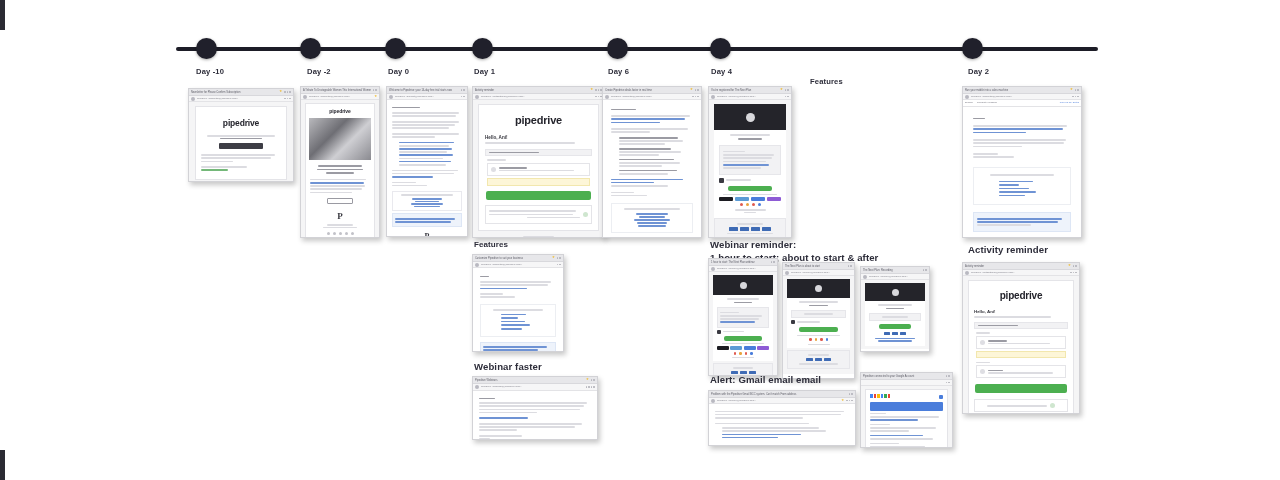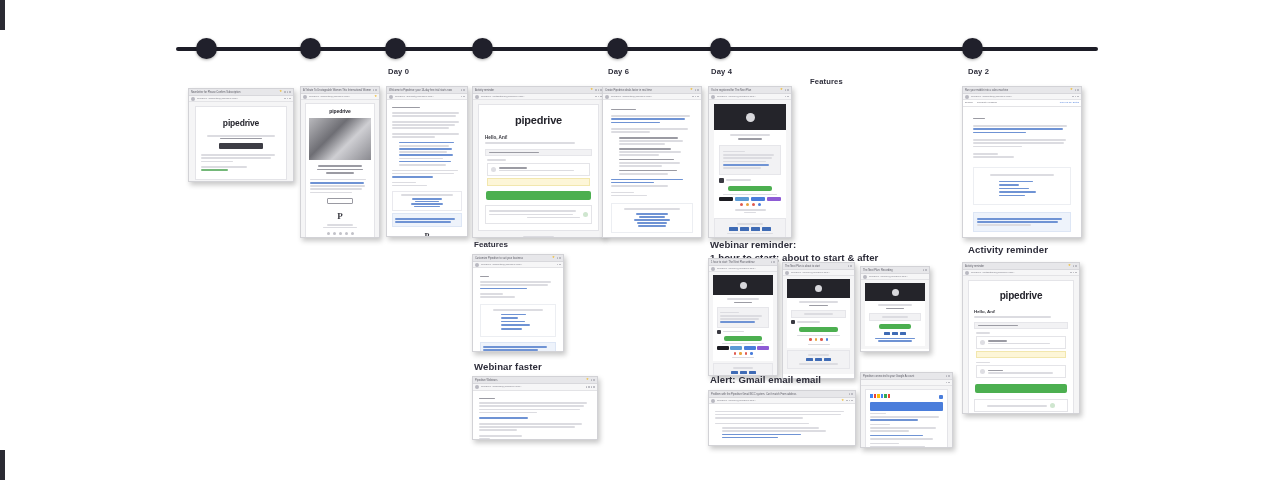--- a/index.html
+++ b/index.html
@@ -122,28 +122,40 @@
   <div id="timeline-axis"></div>
 
   <div class="tl-node" style="left:196px;"></div>
   <div class="tl-node" style="left:300px;"></div>
   <div class="tl-node" style="left:385px;"></div>
   <div class="tl-node" style="left:472px;"></div>
   <div class="tl-node" style="left:607px;"></div>
   <div class="tl-node" style="left:710px;"></div>
   <div class="tl-node" style="left:962px;"></div>
 
-
+  <div class="tl-label" style="left:196px;">
+    <div>Day -10</div>
+    <div>Newsletter sign up</div>
+  </div>
+
+  <div class="tl-label" style="left:307px;">
+    <div>Day -2</div>
+    <div><span style="font-size:6px;">1</span><sup>st</sup> <span>Newsletter</span></div>
+  </div>
 
   <div class="tl-label" style="left:388px;">
     <div>Day 0</div>
     <div>Trial sign up
 confirmation</div>
   </div>
 
+  <div class="tl-label" style="left:474px;">
+    <div>Day 1</div>
+    <div>Activity reminder</div>
+  </div>
 
   <div class="tl-label" style="left:608px;">
     <div>Day 6</div>
     <div>Features</div>
   </div>
 
   <div class="tl-label" style="left:711px;">
     <div>Day 4</div>
     <div>Webinar
 confirmation</div>

